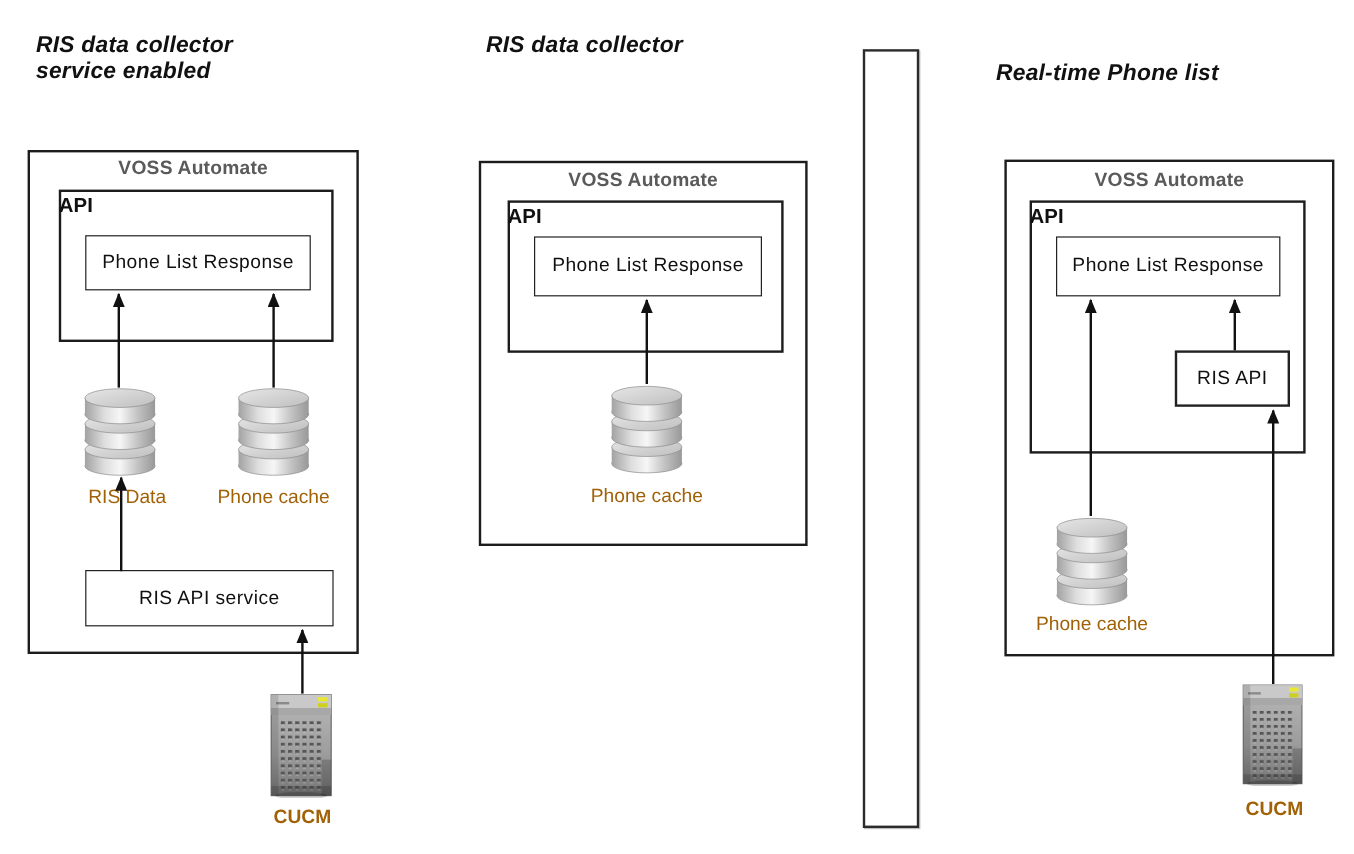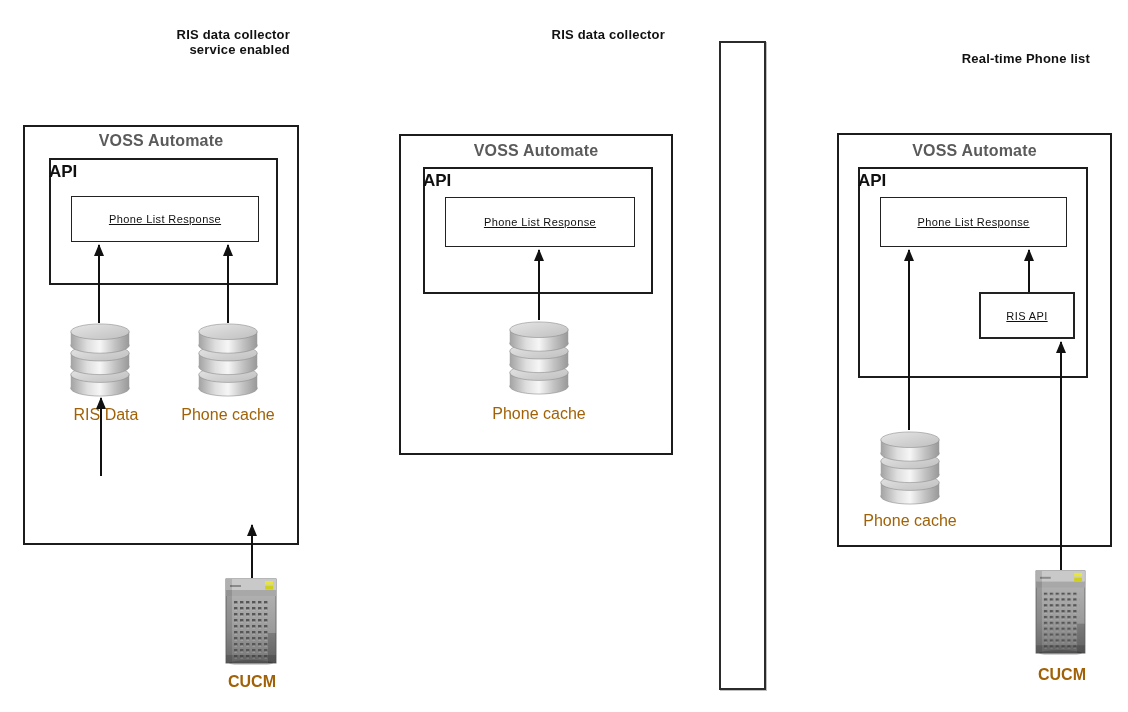--- a/index.html
+++ b/index.html
@@ -10,42 +10,42 @@
     --background:#ffffff;
   }
   *{margin:0;padding:0;box-sizing:border-box;}
   html,body{background:#fff;}
   .canvas{
     position:relative;width:1128px;height:712px;background:var(--background);
     font-family:"Liberation Sans", sans-serif;overflow:hidden;
   }
   .abs{position:absolute;}
   .panel-title{
-    position:absolute;font-weight:bold;font-size:13px;line-height:1.18;
-    color:var(--title_text);text-align:right;letter-spacing:.2px;
+    position:absolute;font-weight:bold;font-size:19px;line-height:1.18;
+    color:var(--title_text);text-align:left;letter-spacing:.2px;font-style:italic;
   }
   .outer-box{
     position:absolute;border:2px solid var(--box_border);background:transparent;
   }
   .divider-bar{
     position:absolute;border:2px solid #2b2b2b;background:var(--background);
     box-shadow:1px 1px 0 rgba(0,0,0,.25);
   }
   .voss-label{
     position:absolute;font-weight:bold;font-size:16px;color:var(--container_label_text);
     text-align:center;letter-spacing:.2px;
   }
   .api-box{position:absolute;border:2px solid var(--box_border);background:transparent;}
   .api-label{
     position:absolute;font-weight:bold;font-size:17px;color:#101010;text-align:left;
   }
   .inner-box{
     position:absolute;border:1.5px solid #222;background:#fff;
     display:flex;align-items:center;justify-content:center;
-    font-size:11px;color:#101010;letter-spacing:.4px;text-align:center;text-decoration:underline;
+    font-size:16px;color:#101010;letter-spacing:.4px;text-align:center;
   }
   .inner-box.heavy{border-width:2px;}
   .node-label{
     position:absolute;font-size:16px;color:#a16207;text-align:center;white-space:nowrap;
   }
   .cucm-label{font-weight:700;}
   .icon{position:absolute;}
   .overlay{position:absolute;left:0;top:0;pointer-events:none;}
   svg{display:block;}
 </style>
@@ -125,20 +125,23 @@
     <svg class="icon" style="left:68px;top:322px;" width="64" height="76">
         <use href="#db-icon"></use>
       </svg>
     <svg class="icon" style="left:196px;top:322px;" width="64" height="76">
         <use href="#db-icon"></use>
       </svg>
 
     <div class="node-label" style="left:46px;top:406px;width:120px;">RIS Data</div>
     <div class="node-label" style="left:168px;top:406px;width:120px;">Phone cache</div>
 
+    <div class="inner-box" style="left:71px;top:475px;width:207px;height:47px;">
+      <span>RIS API service</span>
+    </div>
 
     <svg class="icon" style="left:222px;top:577px;" width="58" height="88">
         <use href="#server-icon"></use>
       </svg>
     <div class="node-label cucm-label" style="left:216px;top:673px;width:72px;">CUCM</div>
   </div>
 
   <div class="abs" style="left:340px;top:0;width:360px;height:712px;">
     <div class="panel-title" style="left:65px;top:27px;width:260px;">
       <div>RIS data collector</div>

